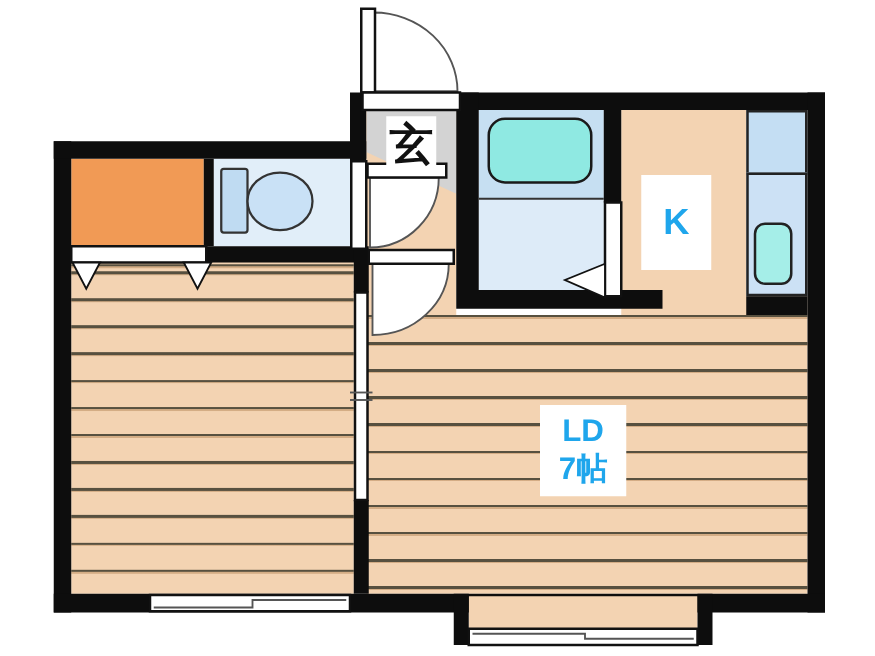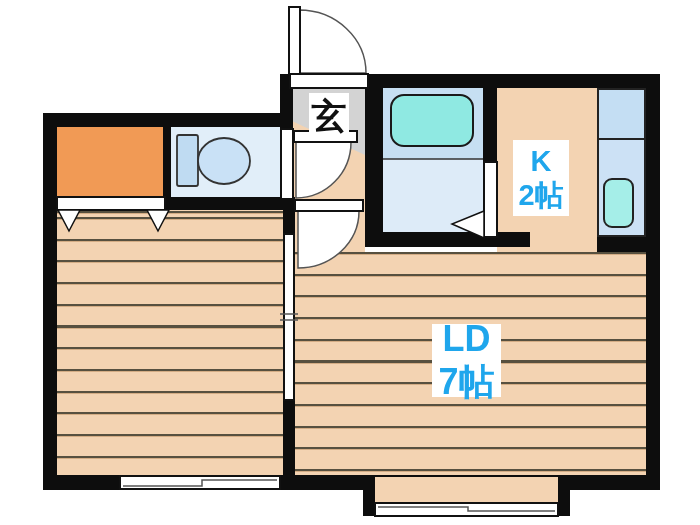--- a/index.html
+++ b/index.html
@@ -124,20 +124,19 @@
 
     <rect class="v-white" x="375" y="503" width="183" height="13"></rect>
     <path class="v-sash" d="M378,507 H468 V511 H555"></path>
   </svg>
 
   <div class="label" style="left:309px;top:93px;width:40px;height:45px;font-size:35px;color:#111;">
     <span>玄</span>
   </div>
   <div class="label blue-text" style="left:513px;top:140px;width:56px;height:76px;font-size:29px;">
     <span>K</span>
-    <span>2帖</span>
   </div>
-  <div class="label blue-text" style="left:432px;top:324px;width:69px;height:73px;font-size:36px;">
+  <div class="label blue-text" style="left:432px;top:324px;width:69px;height:73px;font-size:25px;">
     <span>LD</span>
     <span>7帖</span>
   </div>
 
 </div>
 
 </body></html>

